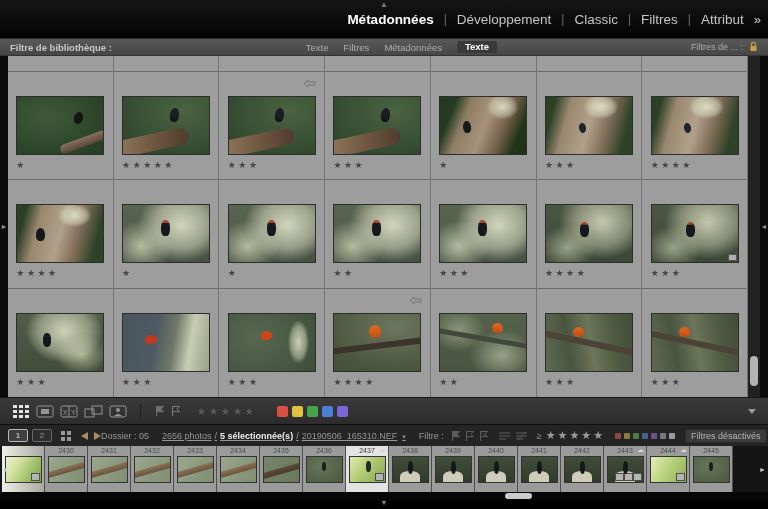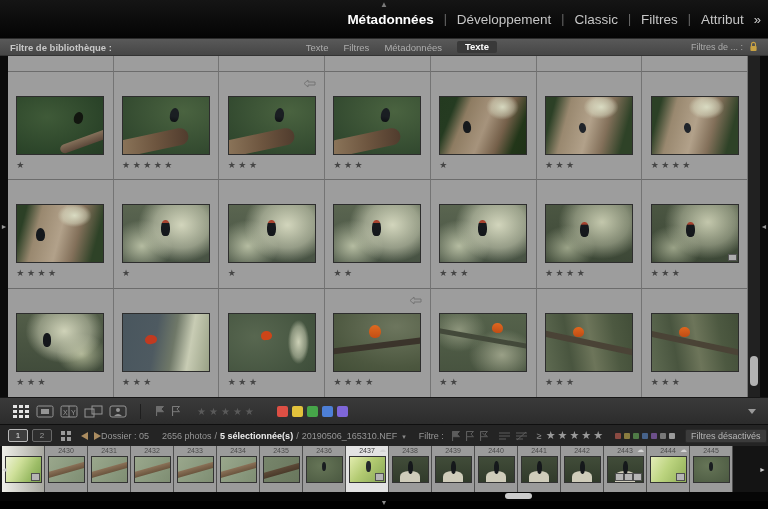--- a/index.html
+++ b/index.html
@@ -155,21 +155,21 @@
   .winbtn{min-width:10px;text-align:center;border:1px solid #b8b8b8;color:#e0e0e0;
           background:#3e3e3e;font-size:8px;padding:0 4px;border-radius:2px;line-height:11px;}
   .winbtn.dim{border-color:#696969;color:#9a9a9a;background:#2e2e2e;margin-left:4px;}
   .fsh-grid{margin-left:9px;display:inline-flex;}
   .navarrow{width:0;height:0;display:inline-block;}
   .navarrow.l{border-top:4px solid transparent;border-bottom:4px solid transparent;
               border-right:7px solid #ab8c60;margin-left:10px;}
   .navarrow.r{border-top:4px solid transparent;border-bottom:4px solid transparent;
               border-left:7px solid #ab8c60;margin-left:6px;}
   .src{}
-  .counts{margin-left:13px;display:inline-flex;gap:3px;align-items:flex-end;}
+  .counts{margin-left:13px;display:inline-flex;gap:3px;align-items:flex-end;text-decoration:underline;}
   .sel{color:#ededed;font-weight:bold;}
   .caret{color:#8a8a8a;font-size:7px;margin-left:2px;}
   .filterlbl{margin-left:13px;}
   .fsflags{display:inline-flex;gap:3px;margin-left:6px;align-items:center;}
   .lineicons{display:inline-flex;gap:4px;margin-left:9px;align-items:center;}
   .gte{margin-left:9px;color:#8a8a8a;}
   .fstars{color:#9a9a9a;font-size:11px;letter-spacing:2px;margin-left:4px;}
   .dots{display:inline-flex;gap:3px;margin-left:10px;}
   .dot{width:6px;height:6px;border-radius:1px;}
   .preset{margin-left:10px;background:#3b3b3b;display:inline-flex;align-items:center;

